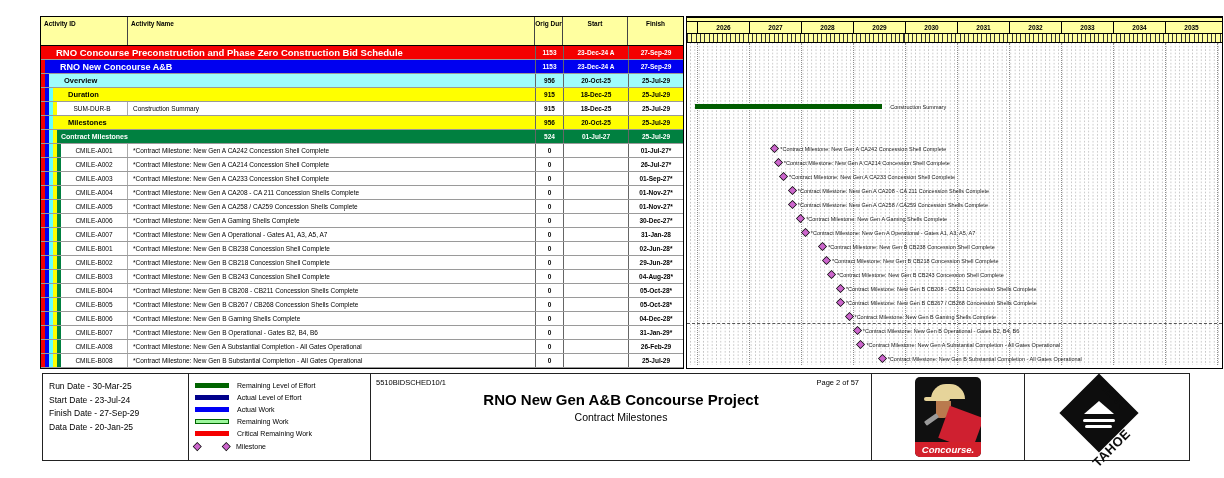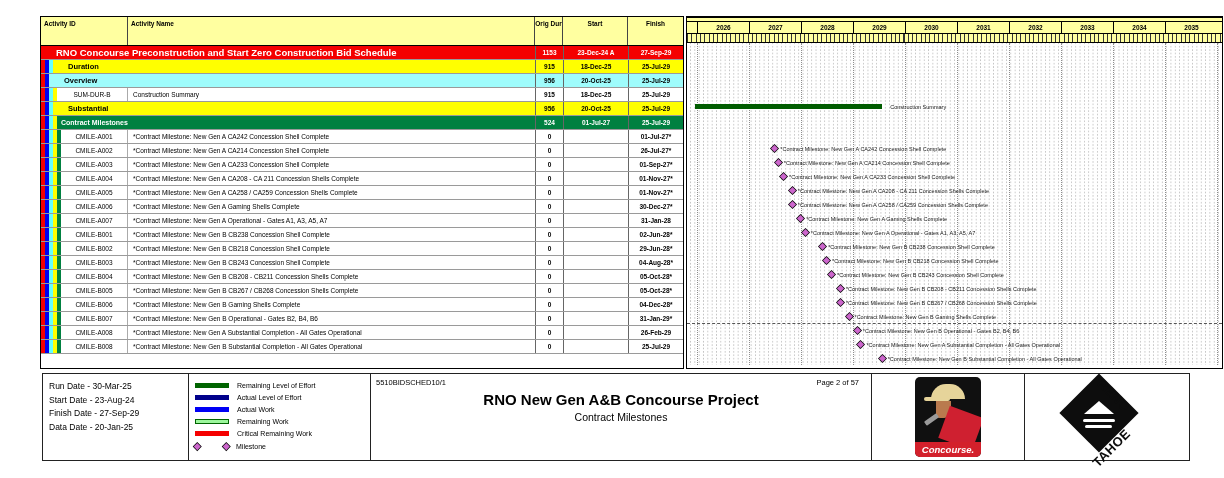--- a/index.html
+++ b/index.html
@@ -101,58 +101,65 @@
   <div id="acttable">
     <div id="thead">
         <div class="hcell" style="width: 87px;">Activity ID</div>
         <div class="hcell" style="width: 407px;">Activity Name</div>
         <div class="hcell center" style="width: 28px;">Orig Dur</div>
         <div class="hcell center" style="width: 65px;">Start</div>
         <div class="hcell center" style="width: 55px; border-right: none;">Finish</div>
       </div>
     <div id="rows">
         <div class="trow">
-          <div class="bandcell" style="background: rgb(244, 0, 0); color: rgb(255, 255, 255); font-size: 9.5px; padding-left: 15px;">RNO Concourse Preconstruction and Start Zero Construction Bid Schedule</div>
+          <div class="bandcell" style="background: rgb(244, 0, 0); color: rgb(255, 255, 255); font-size: 9.5px; padding-left: 15px;">RNO Concourse Preconstruction and Phase Zero Construction Bid Schedule</div>
           <div class="dcell" style="width: 28px; color: rgb(255, 255, 255); background: rgb(244, 0, 0);">1153</div>
           <div class="dcell" style="width: 65px; color: rgb(255, 255, 255); background: rgb(244, 0, 0);">23-Dec-24 A</div>
           <div class="dcell" style="width: 55px; color: rgb(255, 255, 255); background: rgb(244, 0, 0);">27-Sep-29</div>
+        </div>
+        <div class="trow">
+          <div class="strip" style="background: rgb(244, 0, 0);"></div>
+          <div class="bandcell" style="background: rgb(0, 0, 240); color: rgb(255, 255, 255); font-size: 9px; padding-left: 15px;">RNO New Concourse A&amp;B</div>
+          <div class="dcell" style="width: 28px; color: rgb(255, 255, 255); background: rgb(0, 0, 240);">1153</div>
+          <div class="dcell" style="width: 65px; color: rgb(255, 255, 255); background: rgb(0, 0, 240);">23-Dec-24 A</div>
+          <div class="dcell" style="width: 55px; color: rgb(255, 255, 255); background: rgb(0, 0, 240);">27-Sep-29</div>
+        </div>
+        <div class="trow">
+          <div class="strip" style="background: rgb(244, 0, 0);"></div>
+          <div class="strip" style="background: rgb(0, 0, 240);"></div>
+          <div class="bandcell" style="background: rgb(159, 252, 252); color: rgb(0, 0, 0); font-size: 7.5px; padding-left: 15px;">Overview</div>
+          <div class="dcell" style="width: 28px; color: rgb(0, 0, 0); background: rgb(159, 252, 252);">956</div>
+          <div class="dcell" style="width: 65px; color: rgb(0, 0, 0); background: rgb(159, 252, 252);">20-Oct-25</div>
+          <div class="dcell" style="width: 55px; color: rgb(0, 0, 0); background: rgb(159, 252, 252);">25-Jul-29</div>
         </div>
         <div class="trow">
           <div class="strip" style="background: rgb(244, 0, 0);"></div>
           <div class="strip" style="background: rgb(0, 0, 240);"></div>
           <div class="strip" style="background: rgb(102, 255, 255);"></div>
           <div class="bandcell" style="background: rgb(255, 255, 0); color: rgb(0, 0, 0); font-size: 7.5px; padding-left: 15px;">Duration</div>
           <div class="dcell" style="width: 28px; color: rgb(0, 0, 0); background: rgb(255, 255, 0);">915</div>
           <div class="dcell" style="width: 65px; color: rgb(0, 0, 0); background: rgb(255, 255, 0);">18-Dec-25</div>
           <div class="dcell" style="width: 55px; color: rgb(0, 0, 0); background: rgb(255, 255, 0);">25-Jul-29</div>
-        </div>
-        <div class="trow">
-          <div class="strip" style="background: rgb(244, 0, 0);"></div>
-          <div class="strip" style="background: rgb(0, 0, 240);"></div>
-          <div class="bandcell" style="background: rgb(159, 252, 252); color: rgb(0, 0, 0); font-size: 7.5px; padding-left: 15px;">Overview</div>
-          <div class="dcell" style="width: 28px; color: rgb(0, 0, 0); background: rgb(159, 252, 252);">956</div>
-          <div class="dcell" style="width: 65px; color: rgb(0, 0, 0); background: rgb(159, 252, 252);">20-Oct-25</div>
-          <div class="dcell" style="width: 55px; color: rgb(0, 0, 0); background: rgb(159, 252, 252);">25-Jul-29</div>
         </div>
         <div class="trow">
           <div class="strip" style="background: rgb(244, 0, 0);"></div>
           <div class="strip" style="background: rgb(0, 0, 240);"></div>
           <div class="strip" style="background: rgb(102, 255, 255);"></div>
           <div class="strip" style="background: rgb(255, 255, 0);"></div>
           <div class="idcell" style="width: 71px;">SUM-DUR-B</div>
           <div class="namecell" style="width: 407px;">Construction Summary</div>
           <div class="dcell" style="width: 28px; color: rgb(0, 0, 0); font-weight: 600;">915</div>
           <div class="dcell" style="width: 65px; color: rgb(0, 0, 0); font-weight: 600;">18-Dec-25</div>
           <div class="dcell" style="width: 55px; color: rgb(0, 0, 0); font-weight: 600;">25-Jul-29</div>
         </div>
         <div class="trow">
           <div class="strip" style="background: rgb(244, 0, 0);"></div>
           <div class="strip" style="background: rgb(0, 0, 240);"></div>
           <div class="strip" style="background: rgb(102, 255, 255);"></div>
-          <div class="bandcell" style="background: rgb(255, 255, 0); color: rgb(0, 0, 0); font-size: 7.5px; padding-left: 15px;">Substantial</div>
+          <div class="bandcell" style="background: rgb(255, 255, 0); color: rgb(0, 0, 0); font-size: 7.5px; padding-left: 15px;">Milestones</div>
           <div class="dcell" style="width: 28px; color: rgb(0, 0, 0); background: rgb(255, 255, 0);">956</div>
           <div class="dcell" style="width: 65px; color: rgb(0, 0, 0); background: rgb(255, 255, 0);">20-Oct-25</div>
           <div class="dcell" style="width: 55px; color: rgb(0, 0, 0); background: rgb(255, 255, 0);">25-Jul-29</div>
         </div>
         <div class="trow">
           <div class="strip" style="background: rgb(244, 0, 0);"></div>
           <div class="strip" style="background: rgb(0, 0, 240);"></div>
           <div class="strip" style="background: rgb(102, 255, 255);"></div>
           <div class="strip" style="background: rgb(255, 255, 0);"></div>
           <div class="bandcell" style="background: rgb(0, 128, 64); color: rgb(255, 255, 255); font-size: 7px; padding-left: 4px;">Contract Milestones</div>
@@ -416,21 +423,21 @@
         <div class="gdiamond" style="left: 171.478px; top: 298.5px; background: rgb(204, 102, 204);"></div>
         <div class="glabel" style="left: 179.478px; top: 298.5px;">*Contract Milestone: New Gen A Substantial Completion - All Gates Operational</div>
         <div class="gdiamond" style="left: 192.705px; top: 312.5px; background: rgb(204, 102, 204);"></div>
         <div class="glabel" style="left: 200.705px; top: 312.5px;">*Contract Milestone: New Gen B Substantial Completion - All Gates Operational</div>
       </div>
   </div>
 
   <div id="footer">
     <div id="fdates">
         <div class="fdate">Run Date - 30-Mar-25</div>
-        <div class="fdate">Start Date - 23-Aug-24</div>
+        <div class="fdate">Start Date - 23-Jul-24</div>
         <div class="fdate">Finish Date - 27-Sep-29</div>
         <div class="fdate">Data Date - 20-Jan-25</div>
       </div>
     <div id="flegend">
         <div class="lrow">
           <div class="lchip" style="background: rgb(0, 100, 0);"></div>
           <div class="llabel">Remaining Level of Effort</div>
         </div>
         <div class="lrow">
           <div class="lchip" style="background: rgb(0, 0, 139);"></div>

